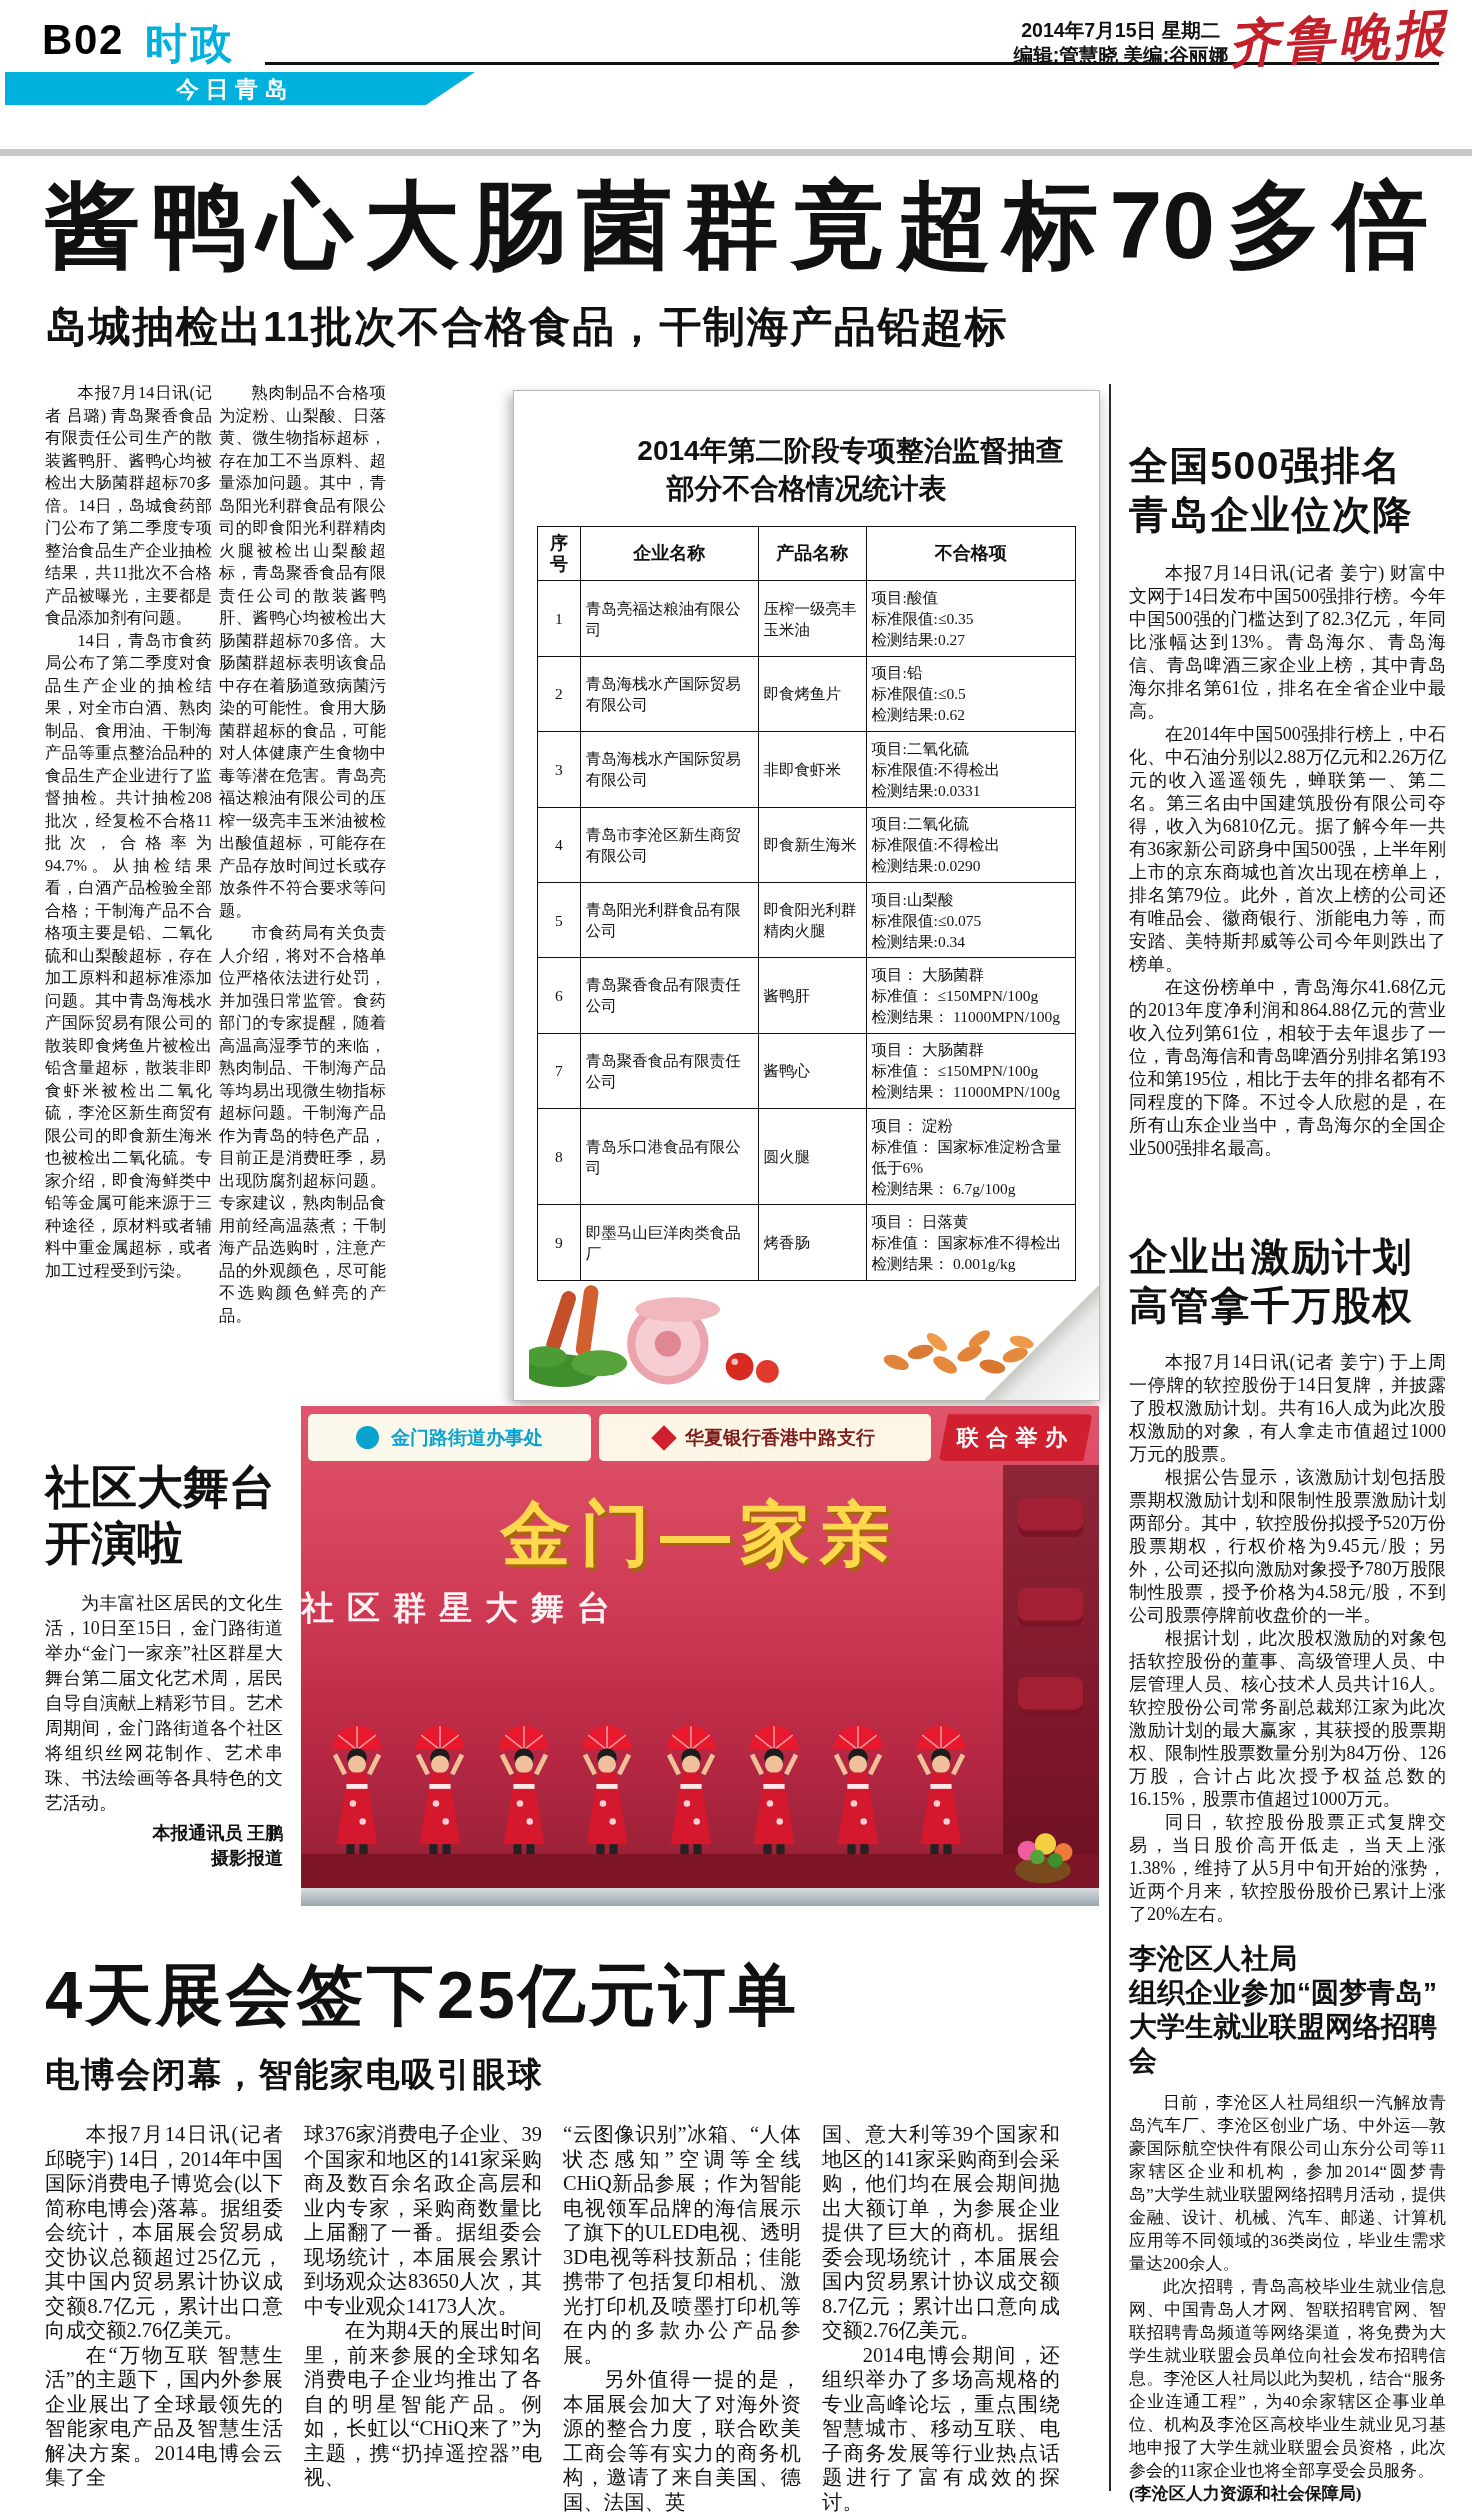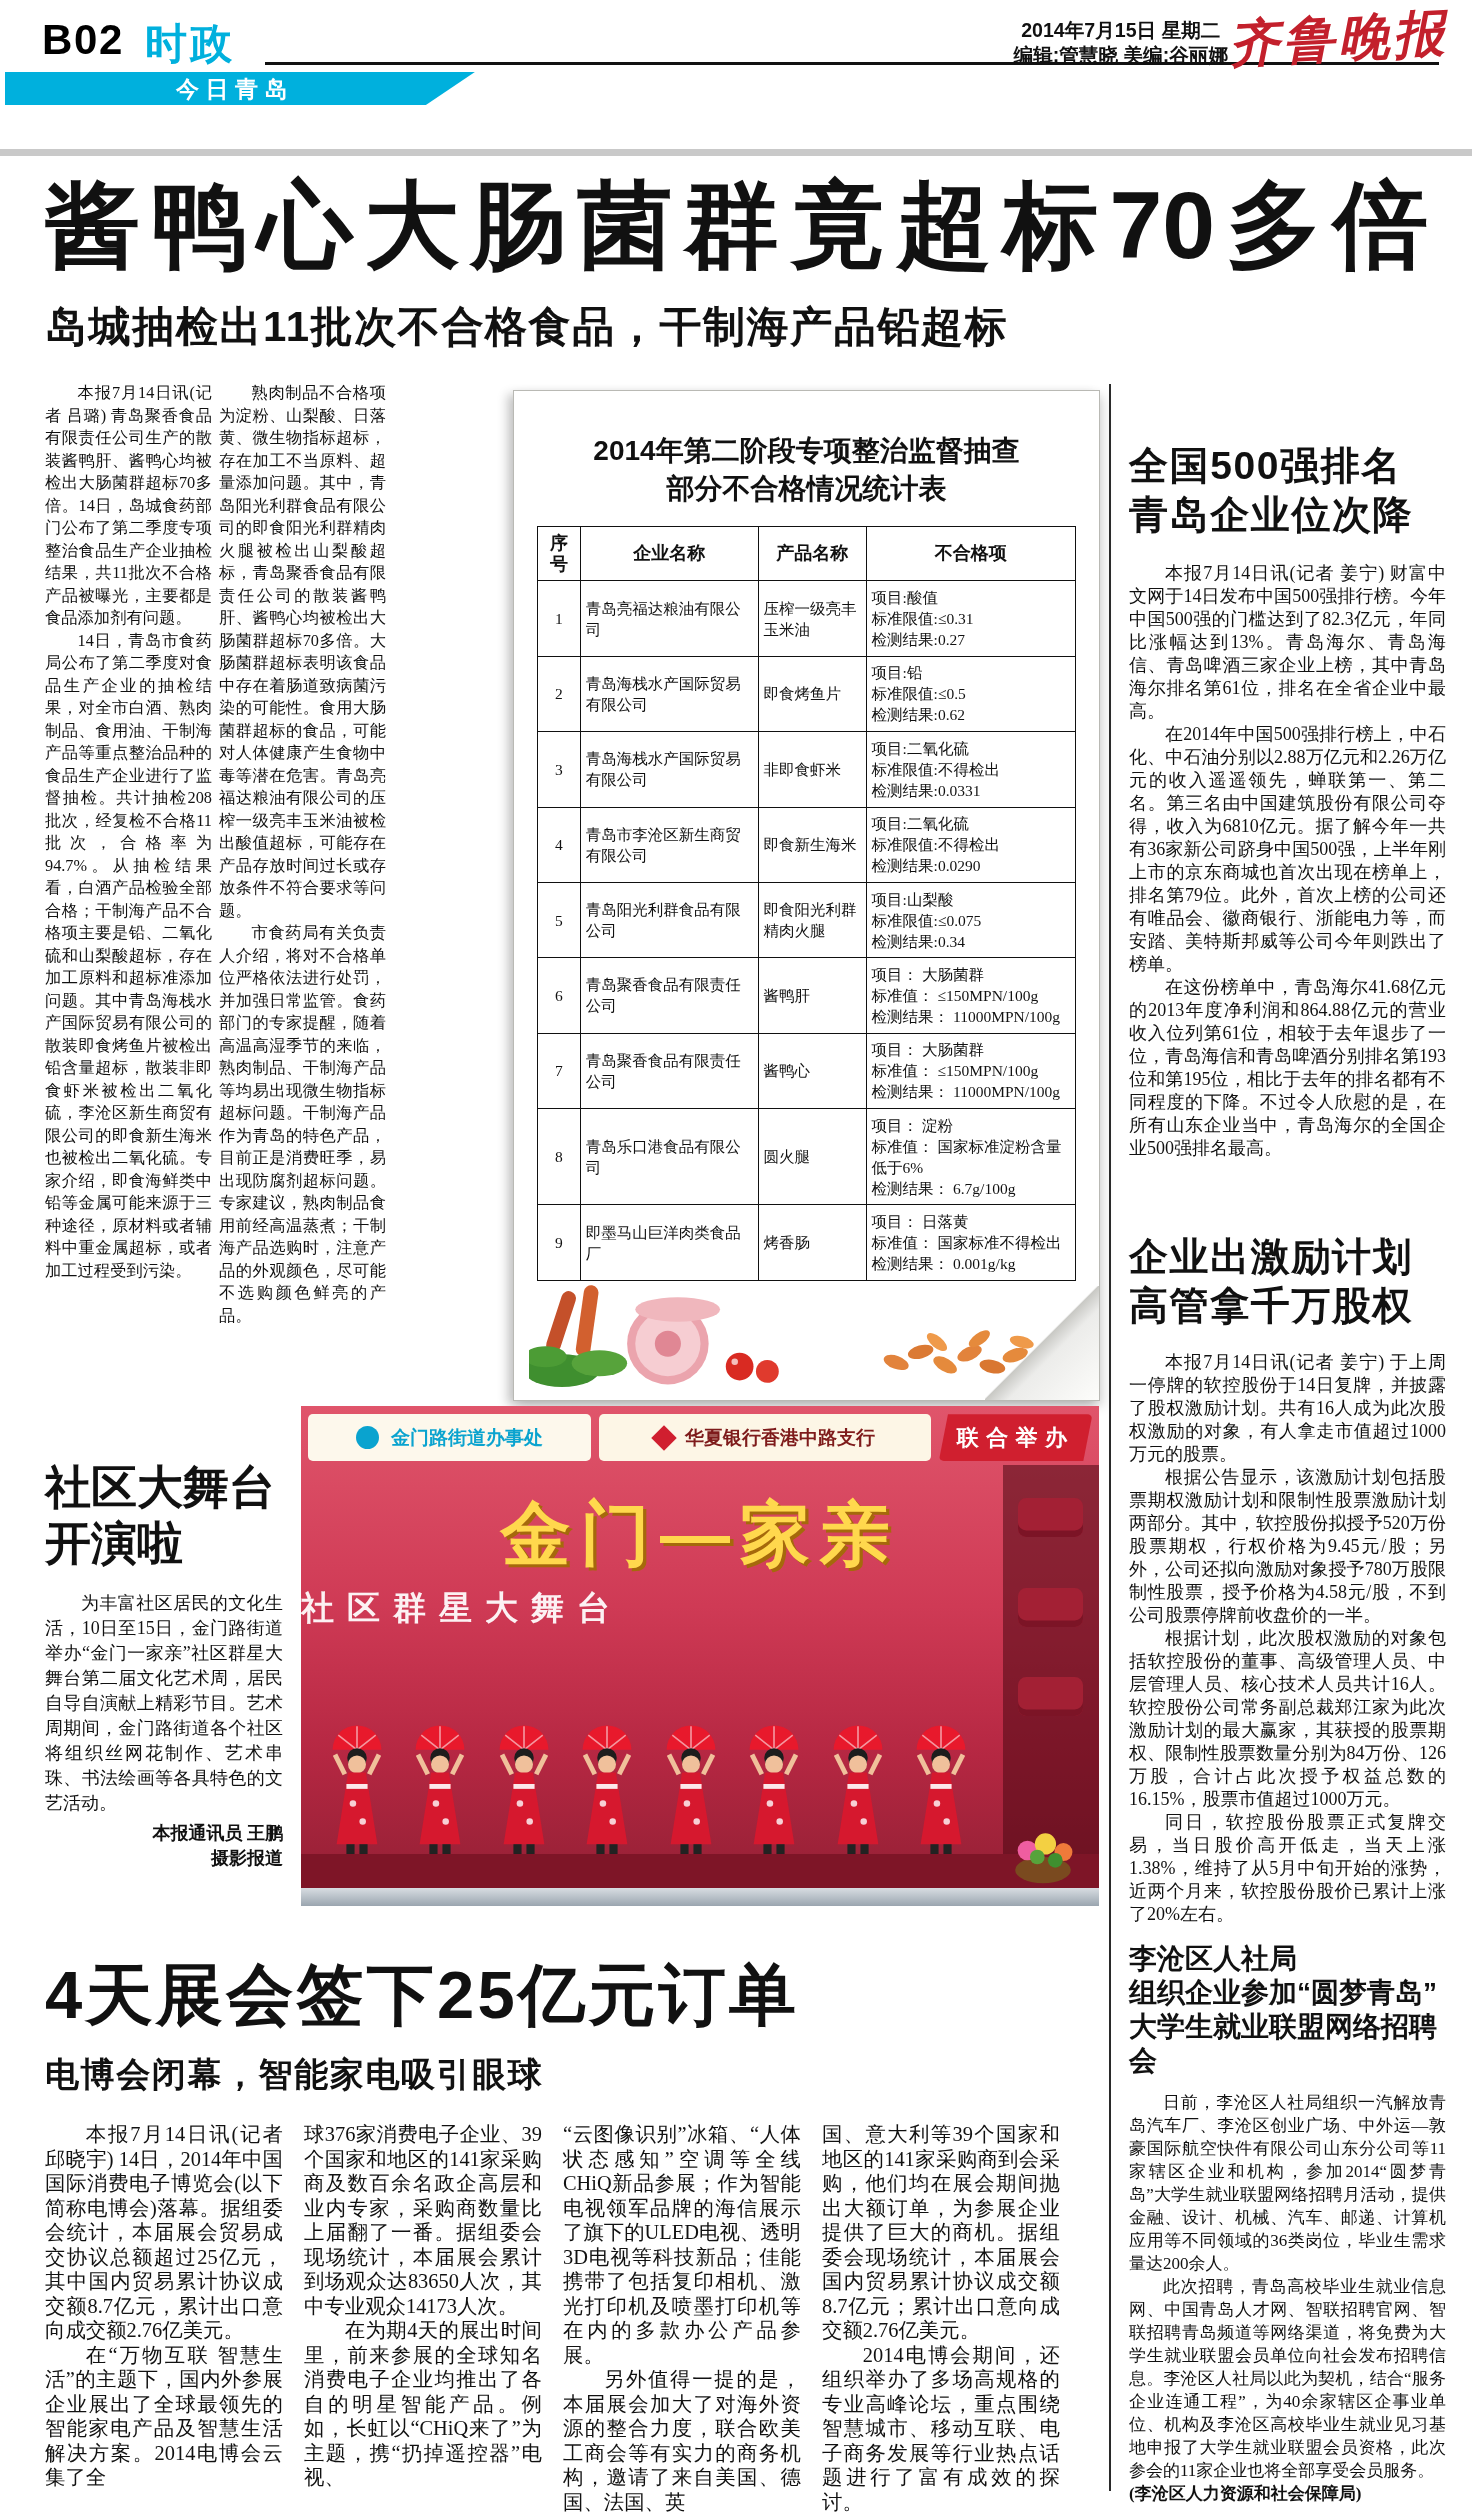--- a/index.html
+++ b/index.html
@@ -27,21 +27,21 @@
                  text-align:justify;text-align-last:justify;letter-spacing:0;}
   .lead-subhead{left:45px;top:299px;width:1383px;font-size:42px;font-weight:700;letter-spacing:1.6px;}
   .col-a{left:45px;top:382px;width:167px;}
   .col-b{left:219px;top:382px;width:167px;}
   .bodytext p{font-size:16.3px;line-height:22.5px;}
 
   
   .sheet{left:513px;top:390px;width:585px;height:1009px;background:#fff;border:0.8px solid #b9b9b4;
          box-shadow:-5.7px 4.1px 9.8px rgba(0,0,0,.20),4.1px 5.7px 11.4px rgba(0,0,0,.16);}
   .sheet-title{width:100%;text-align:center;font-size:28px;font-weight:900;line-height:38px;}
-  .sheet-title.t1{margin-top:41px;}
+  .sheet-title.t1{margin-top:41px;padding-left:44px;}
   table.insp{margin:18px auto 0;border-collapse:collapse;width:539px;border:1.6px solid #111;}
   table.insp th,table.insp td{border:1.6px solid #111;font-size:15.5px;line-height:21px;
         padding:5.7px 4.9px;vertical-align:middle;}
   table.insp th{font-size:18px;font-weight:700;text-align:center;}
   td.no{width:33px;text-align:center;font-size:17px;}
   td.company{width:176px;}
   td.product{width:102px;}
   td.defect{width:204px;white-space:pre-line;}
   th.h-no{width:33px;white-space:pre-line;line-height:19.6px;}
   .curl{position:absolute;right:0;bottom:0;width:114px;height:114px;
@@ -136,21 +136,21 @@
           <th>产品名称</th>
           <th>不合格项</th>
         </tr>
       </thead>
       <tbody>
           <tr>
             <td class="no">1</td>
             <td class="company">青岛亮福达粮油有限公司</td>
             <td class="product">压榨一级亮丰玉米油</td>
             <td class="defect">项目:酸值
-标准限值:≤0.31
+标准限值:≤0.35
 检测结果:0.27</td>
           </tr>
           <tr>
             <td class="no">2</td>
             <td class="company">青岛海栈水产国际贸易有限公司</td>
             <td class="product">即食烤鱼片</td>
             <td class="defect">项目:铅
 标准限值:≤0.5
 检测结果:0.62</td>
           </tr>

